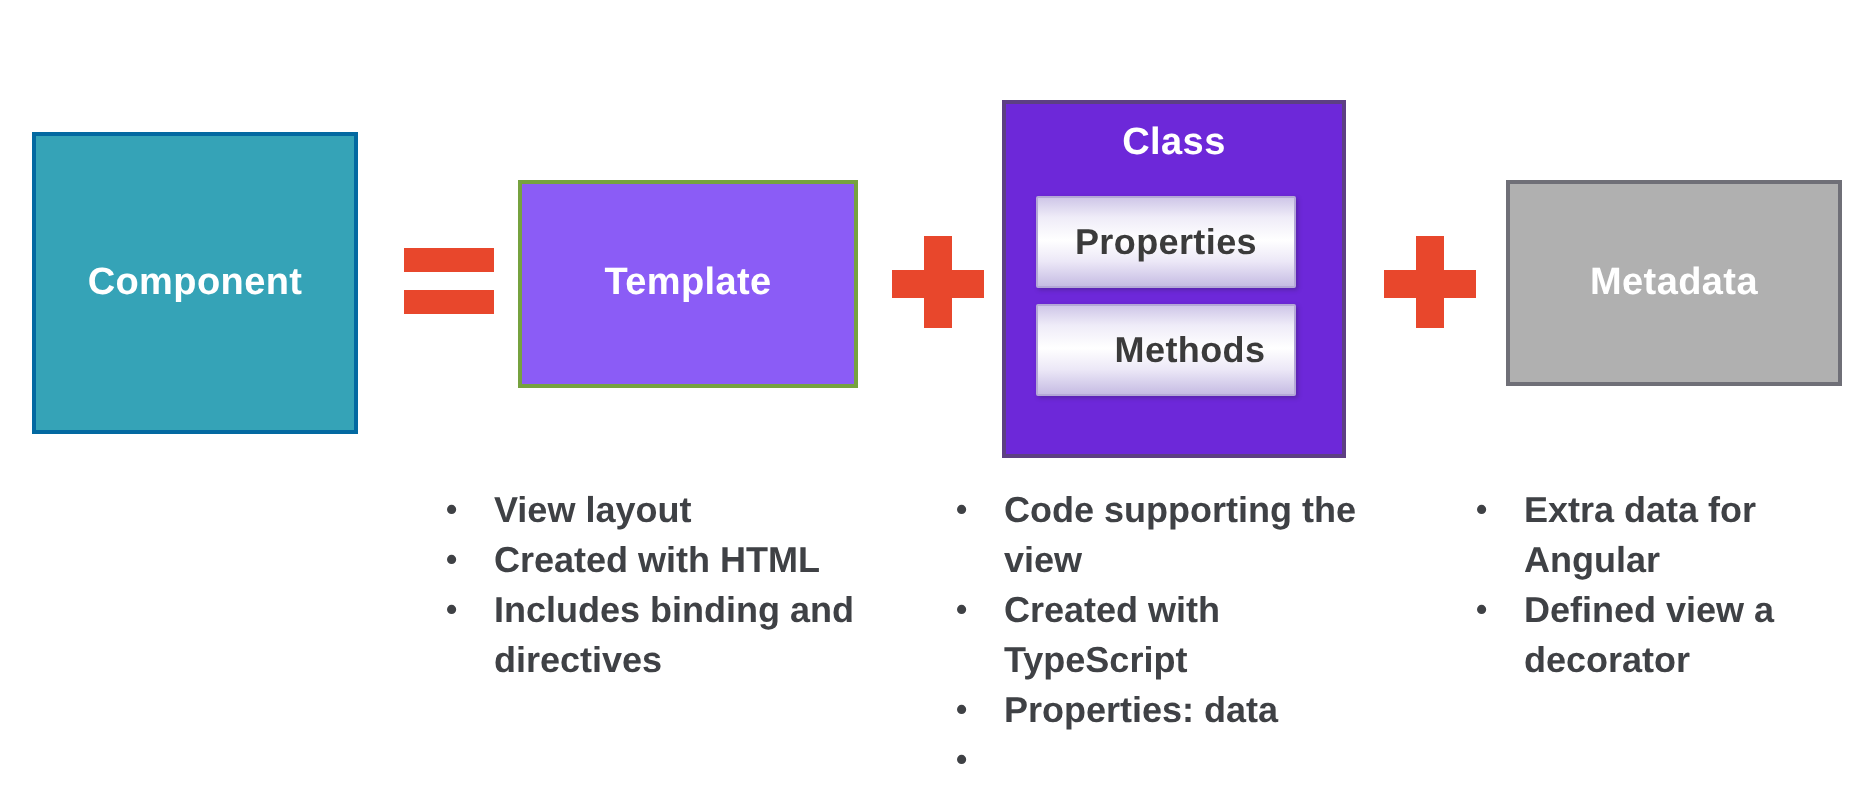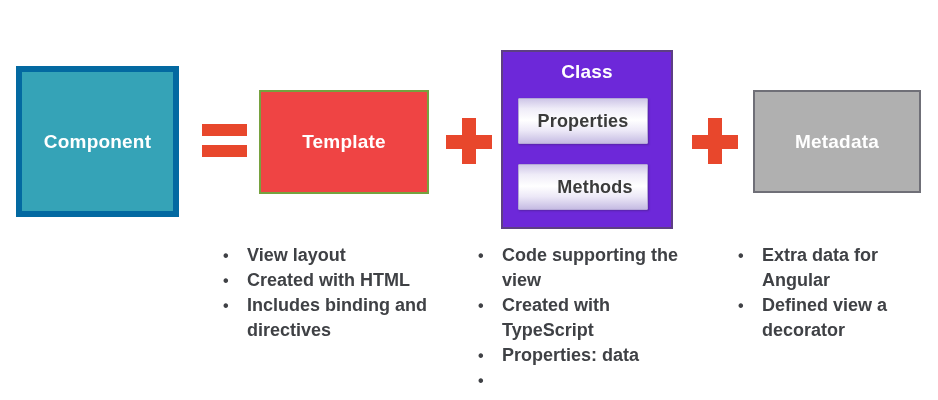--- a/index.html
+++ b/index.html
@@ -30,30 +30,30 @@
     font-weight: bold;
     letter-spacing: 0.2px;
   }
 
   #box-component {
     left: 16px;
     top: 66px;
     width: 163px;
     height: 151px;
     background: #35a3b7;
-    border: 6px solid #0369a1;
+    border: 2px solid #0369a1;
     font-size: 19px;
   }
 
   #box-template {
     left: 259px;
     top: 90px;
     width: 170px;
     height: 104px;
-    background: #ef4444;
+    background: #8b5cf6;
     border: 2px solid #76a23f;
     font-size: 19px;
     text-align: right;
   }
 
   #box-class {
     left: 501px;
     top: 50px;
     width: 172px;
     height: 179px;
@@ -82,21 +82,21 @@
     border-radius: 1px;
     box-shadow: 1px 1px 2px rgba(50,30,80,0.35);
     display: flex;
     align-items: center;
     justify-content: center;
     color: #3b3b3b;
     font-size: 18px;
     font-weight: bold;
   }
   #inner-properties { top: 46px; }
-  #inner-methods    { top: 112px; padding-left: 24px; }
+  #inner-methods    { top: 100px; padding-left: 24px; }
 
   #box-metadata {
     left: 753px;
     top: 90px;
     width: 168px;
     height: 103px;
     background: #b0b0b0;
     border: 2px solid #6f6f77;
     font-size: 19px;
   }

